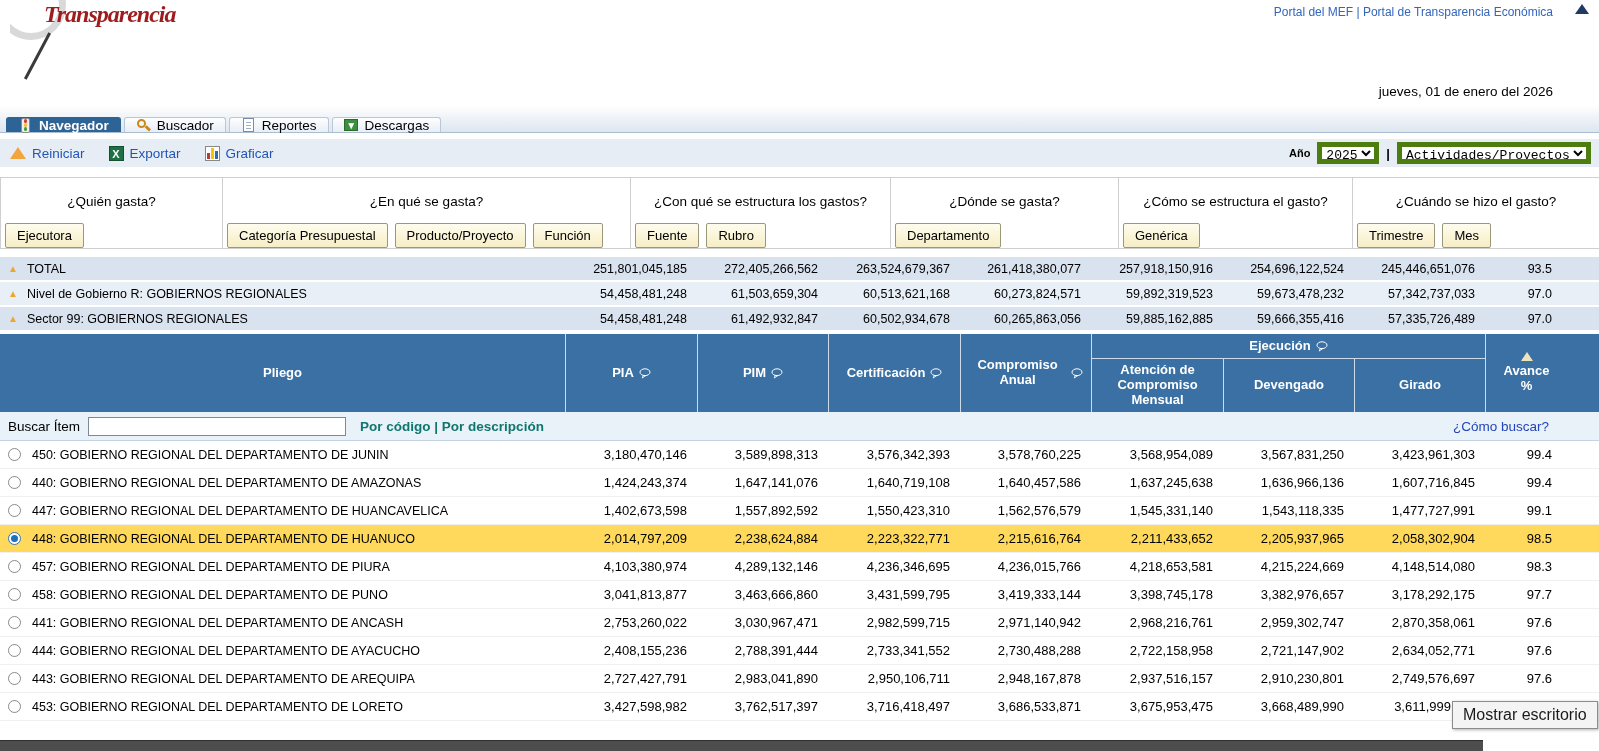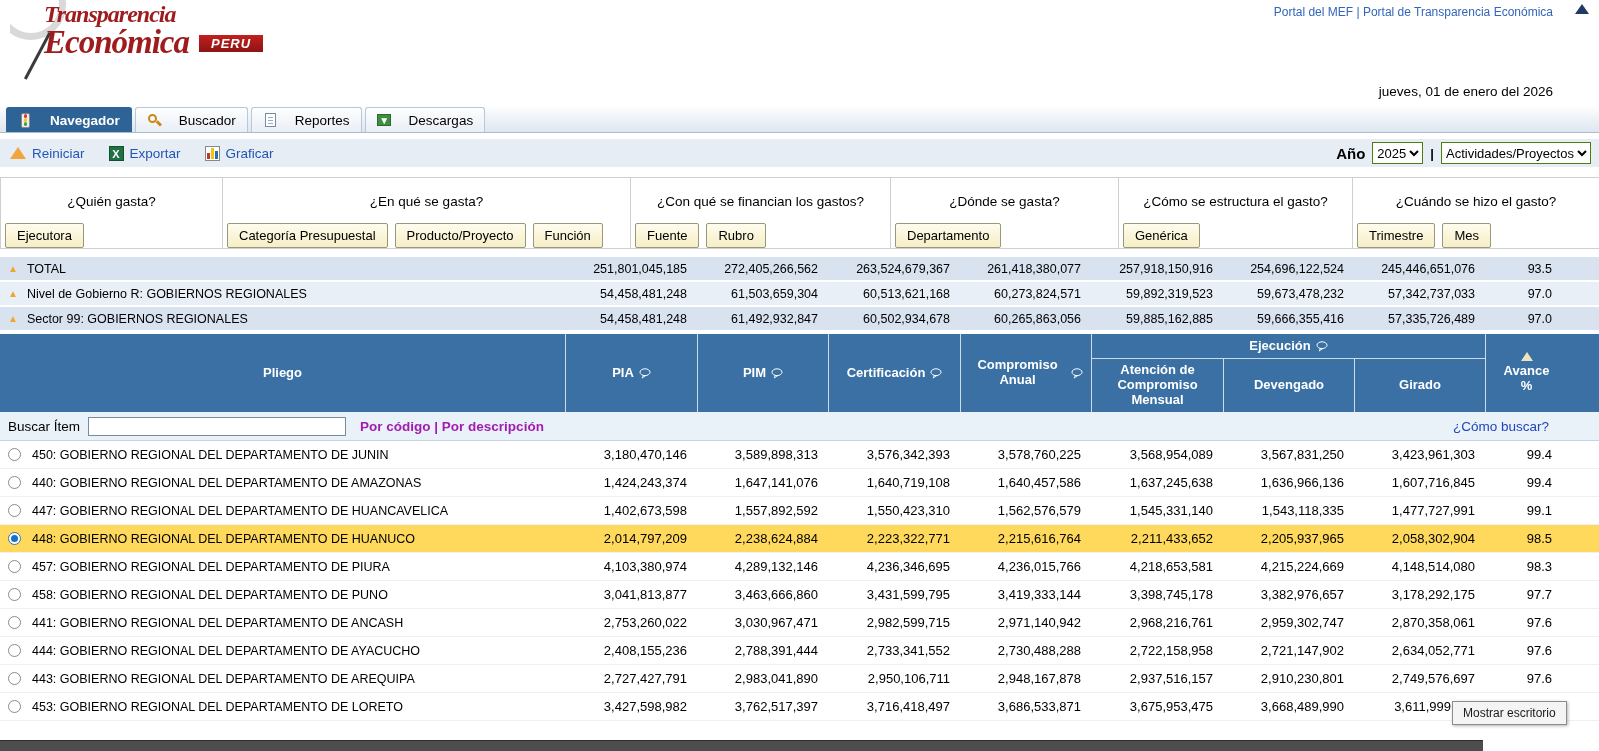--- a/index.html
+++ b/index.html
@@ -29,21 +29,21 @@
     border-left:7px solid transparent; border-right:7px solid transparent;
     border-bottom:10px solid #1F3B63; }
   .title-block { position:absolute; top:26px; left:953px; transform:translateX(-50%); text-align:center; }
   .page-title { font-size:22px; font-weight:bold; }
   .page-subtitle { font-size:17px; margin-top:3px; }
   .date-line { position:absolute; right:46px; top:84px; font-size:13.5px; }
 
   
   .tabbar { height:27px; background:linear-gradient(#FEFEFE,#DDE6F0);
     border-bottom:1px solid #A8BDD0; display:flex; align-items:flex-end; padding-left:6px; gap:3px; }
-  .tab { height:25px; display:flex; align-items:center; gap:17px; padding:4px 11px;
+  .tab { height:15px; display:flex; align-items:center; gap:6px; padding:4px 11px;
     font-size:13.5px; cursor:pointer; border:1px solid #B9C7D6; border-bottom:none;
     background:linear-gradient(#FDFEFF,#E9EEF5); border-radius:3px 3px 0 0; }
   .tab.active { background:#2E6396; border-color:#2E6396; color:#fff; font-weight:bold; }
   .ticon { width:15px; height:15px; display:inline-flex; align-items:center; justify-content:center; flex:none; }
   .tl { width:9px; height:15px; background:#EFEFEF; border:1px solid #8a8a8a; border-radius:2px;
     display:flex; flex-direction:column; align-items:center; justify-content:space-evenly; }
   .tl i { width:3.5px; height:3.5px; border-radius:50%; display:block; }
   .mag { position:relative; width:15px; height:15px; }
   .mag .lens { position:absolute; left:1px; top:1px; width:9px; height:9px; border:2px solid #C8881A; border-radius:50%; }
   .mag .hdl { position:absolute; left:9px; top:9px; width:6px; height:2.5px; background:#C8881A; transform:rotate(45deg); }
@@ -58,23 +58,23 @@
   .tool { display:flex; align-items:center; gap:6px; color:#2156B8; font-size:13.5px;
     margin-right:24px; cursor:pointer; }
   .tri-warn { width:0; height:0; border-left:8px solid transparent; border-right:8px solid transparent;
     border-bottom:12px solid #F2A53C; }
   .xls-ic { width:15px; height:15px; background:#1E7145; color:#fff; font-size:11px; font-weight:bold;
     line-height:15px; text-align:center; border:1px solid #14502F; }
   .chart-ic { width:15px; height:15px; border:1px solid #888; background:#fff;
     display:flex; align-items:flex-end; justify-content:center; gap:1px; padding:1px; }
   .chart-ic i { width:3px; display:block; }
   .year-controls { position:absolute; right:8px; display:flex; align-items:center; gap:7px; }
-  .year-label { font-weight:bold; font-size:15px; color:#000; }
-  select { font-family:Liberation Sans, sans-serif; font-size:13px; height:22px;
-    border:1px solid #4d7c0f; background:#fff; }
+  .year-label { font-weight:bold; font-size:11px; color:#000; }
+  select { font-family:Liberation Mono, monospace; font-size:13px; height:22px;
+    border:5px solid #4d7c0f; background:#fff; }
   .sep-bar { font-weight:bold; }
 
   
   .query-grid { display:grid; grid-template-columns:222px 408px 260px 228px 234px 247px;
     margin-top:10px; border-top:1px solid #CFCFCF; border-left:1px solid #CFCFCF; }
   .query-cell { border-right:1px solid #CFCFCF; border-bottom:1px solid #CFCFCF;
     text-align:center; padding:6px 4px 0; background:#fff; }
   .question { font-size:13.5px; min-height:36px; display:flex; align-items:center;
     justify-content:center; line-height:1.25; padding:0 8px; }
   .btn-row { display:flex; gap:7px; justify-content:flex-start; margin-top:3px; }
@@ -109,56 +109,52 @@
   .h-avance .avlbl { width:54px; }
   .tri-outline { width:0; height:0; border-left:6px solid transparent; border-right:6px solid transparent;
     border-bottom:9px solid #EDE4BE; }
   .balloon { flex:none; }
 
   
   .search-row { height:29px; background:#E9F1F9; display:flex; align-items:center;
     padding:0 8px; font-size:13.5px; position:relative; border-bottom:1px solid #C5D4E4; }
   .search-row input { width:258px; height:19px; border:1px solid #7A8A99; margin-left:8px;
     font-family:"Liberation Sans", sans-serif; font-size:13px; padding:0 3px; background:#fff; }
-  .search-links { margin-left:14px; color:#a21caf; font-weight:bold; cursor:pointer; }
+  .search-links { margin-left:14px; color:#0f766e; font-weight:bold; cursor:pointer; }
   .help-link { position:absolute; right:50px; color:#2244BB; cursor:pointer; }
 
   
   .data-row { height:28px; align-items:center; font-size:13px; background:#fff;
     border-bottom:1px solid #F0F0F0; cursor:pointer; }
   .data-row.selected { background:#FFD95C; }
   .row-label { display:flex; align-items:center; gap:11px; padding-left:8px;
     font-size:12.5px; overflow:hidden; white-space:nowrap; }
   .radio { width:13px; height:13px; border-radius:50%; border:1px solid #8A8A8A;
     background:#fff; position:relative; flex:none; cursor:pointer; }
   .radio.checked { border-color:#2E75B6; }
   .radio.checked::after { content:''; position:absolute; left:2px; top:2px; right:2px; bottom:2px;
     border-radius:50%; background:#1D6FBF; }
   .data-row:last-child .girado-cut { padding-right:34px; }
 
   
   .taskbar-strip { position:absolute; bottom:0; left:0; width:1483px; height:11px;
     background:#4D4D4D; border-top:1px solid #2E2E2E; }
   .desktop-tooltip { position:absolute; left:1452px; top:701px; background:#F4F4F4;
-    border:1px solid #8C8C8C; padding:4px 10px; font-size:12px; color:#1A1A1A;
+    border:1px solid #8C8C8C; padding:4px 10px; font-size:16px; color:#1A1A1A;
     box-shadow:1px 1px 3px rgba(0,0,0,.3); z-index:10; white-space:nowrap; }
 </style>
 </head>
 <body>
 
 <div class="header">
   <div class="logo">
     <div class="logo-circle"></div>
     <div class="logo-slash"></div>
     <div class="logo-text">
       <div class="logo-line1">Transparencia</div>
-      <div class="logo-line2">
-        <span>Económica</span>
-        <span class="logo-badge">PERU</span>
-      </div>
     </div>
   </div>
   <div class="top-links">
     <a>Portal del MEF</a>
     <span>|</span>
     <a>Portal de Transparencia Económica</a>
   </div>
   <div class="corner-tri"></div>
   <div class="date-line">jueves, 01 de enero del 2026</div>
 </div>
@@ -239,21 +235,21 @@
   </div>
   <div class="query-cell">
     <div class="question">¿En qué se gasta?</div>
     <div class="btn-row">
       <button class="qbtn">Categoría Presupuestal</button>
       <button class="qbtn">Producto/Proyecto</button>
       <button class="qbtn">Función</button>
     </div>
   </div>
   <div class="query-cell">
-    <div class="question">¿Con qué se financian los gastos?</div>
+    <div class="question">¿Con qué se estructura los gastos?</div>
     <div class="btn-row">
       <button class="qbtn">Fuente</button>
       <button class="qbtn">Rubro</button>
     </div>
   </div>
   <div class="query-cell">
     <div class="question">¿Dónde se gasta?</div>
     <div class="btn-row">
       <button class="qbtn">Departamento</button>
     </div>

